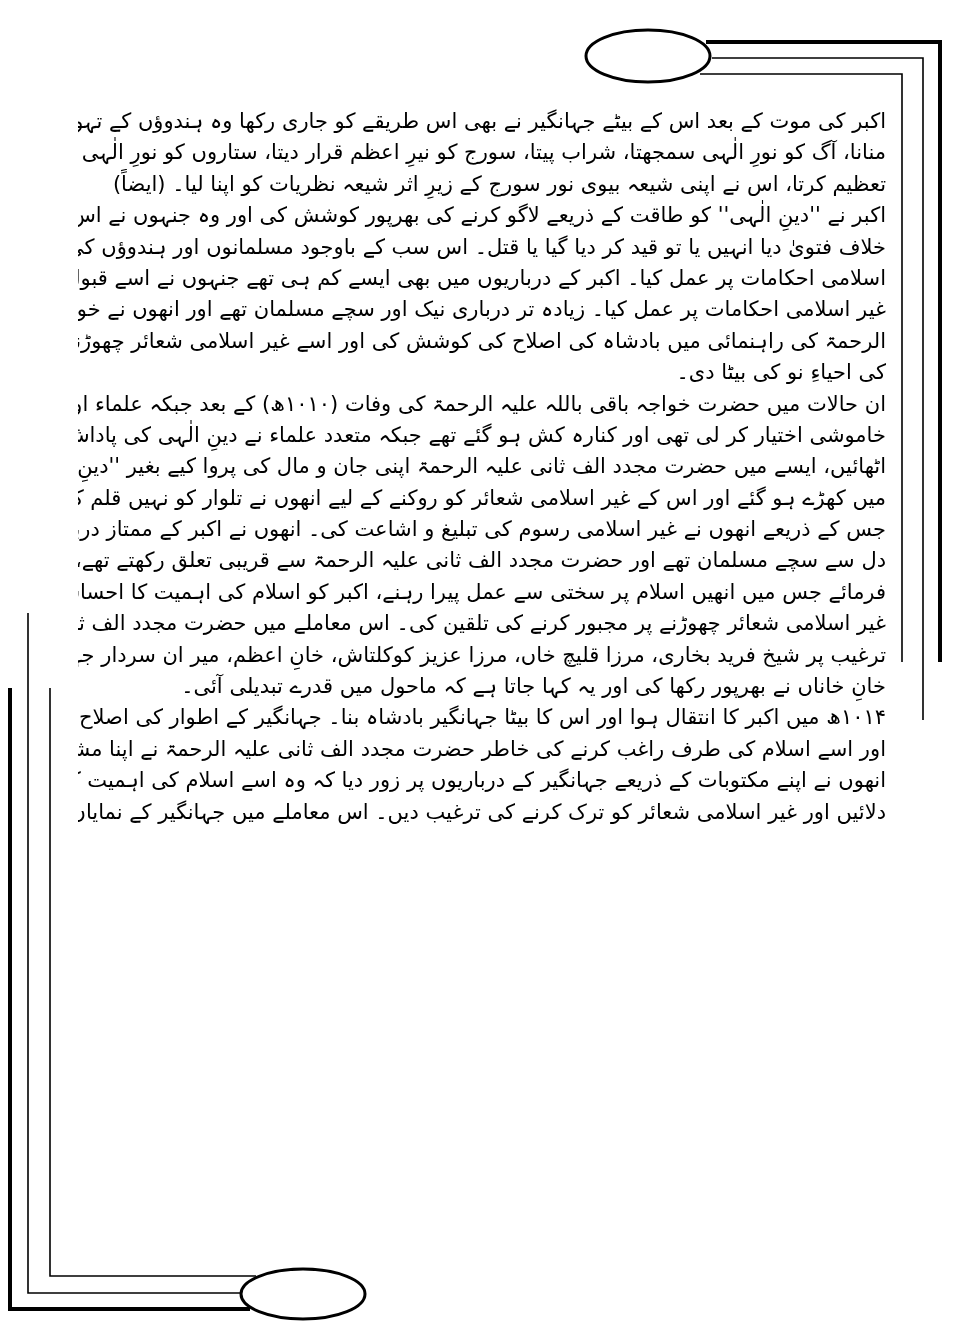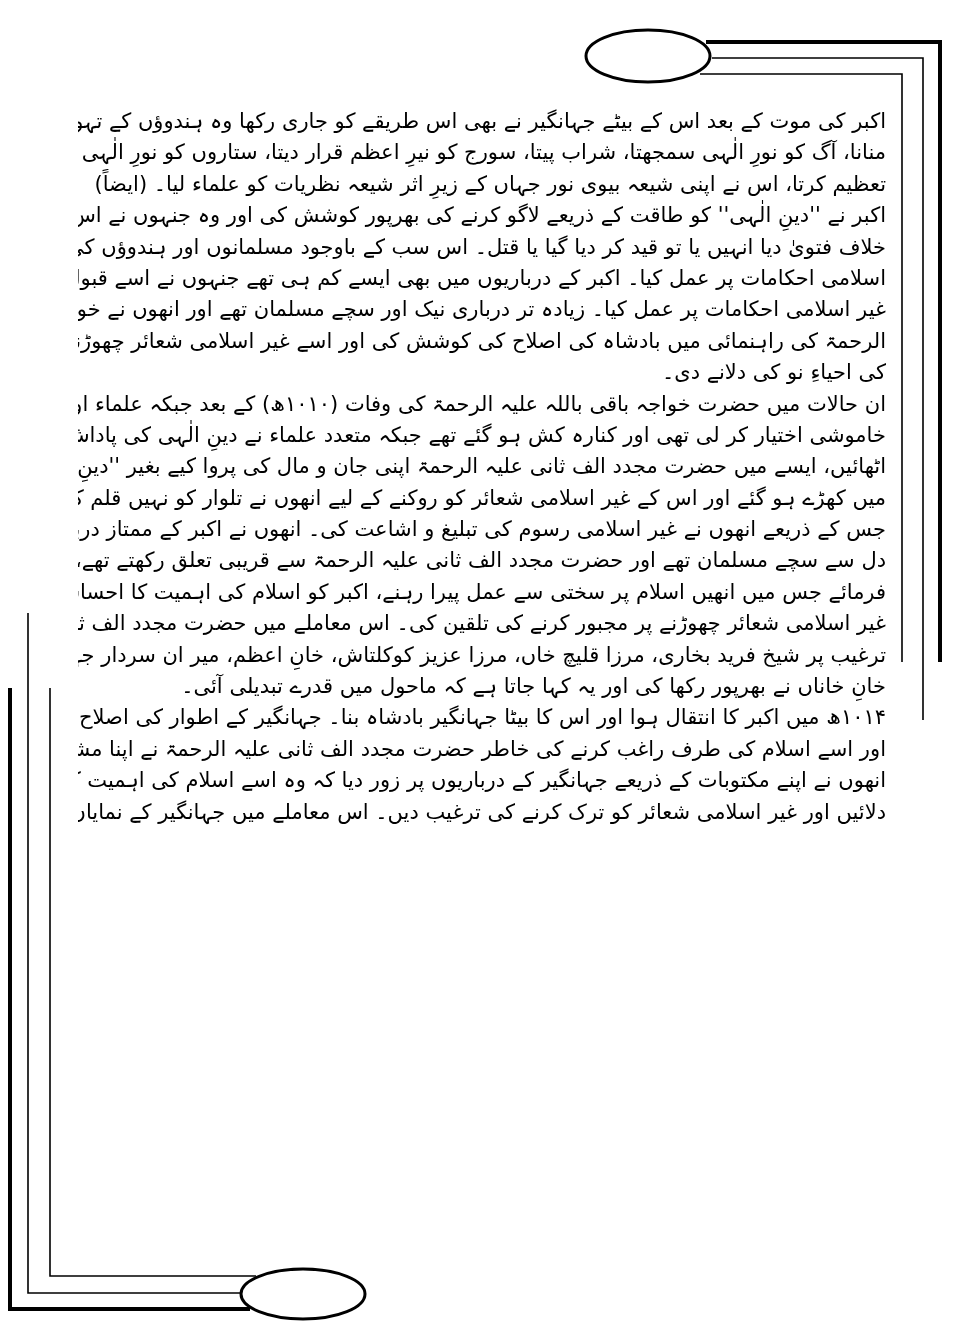--- a/index.html
+++ b/index.html
@@ -66,30 +66,30 @@
     <polyline points="50,688 50,1276 256,1276" stroke-width="1.6"></polyline>
     <ellipse cx="303" cy="1294" rx="62" ry="25" stroke-width="3" fill="#fff"></ellipse>
   </g>
 </svg>
 
 <div id="text-block">
 
   <div class="para">
     <span class="line">اکبر کی موت کے بعد اس کے بیٹے جہانگیر نے بھی اس طریقے کو جاری رکھا وہ ہندوؤں کے تہواروں کو</span>
     <span class="line">منانا، آگ کو نورِ الٰہی سمجھتا، شراب پیتا، سورج کو نیرِ اعظم قرار دیتا، ستاروں کو نورِ الٰہی کا عکس جانتا اور ان کی</span>
-    <span class="line last">تعظیم کرتا، اس نے اپنی شیعہ بیوی نور جہاں کے زیرِ اثر شیعہ نظریات کو علماء لیا۔ (ایضاً)</span>
+    <span class="line last">تعظیم کرتا، اس نے اپنی شیعہ بیوی نور سورج کے زیرِ اثر شیعہ نظریات کو اپنا لیا۔ (ایضاً)</span>
   </div>
 
   <div class="para">
     <span class="line">اکبر نے ''دینِ الٰہی'' کو طاقت کے ذریعے لاگو کرنے کی بھرپور کوشش کی اور وہ جنہوں نے اس کے</span>
     <span class="line">خلاف فتویٰ دیا انہیں یا تو قید کر دیا گیا یا قتل۔ اس سب کے باوجود مسلمانوں اور ہندوؤں کی اکثریت نے غیر</span>
     <span class="line">اسلامی احکامات پر عمل کیا۔ اکبر کے درباریوں میں بھی ایسے کم ہی تھے جنہوں نے اسے قبول کیا اور اکبر کے</span>
     <span class="line">غیر اسلامی احکامات پر عمل کیا۔ زیادہ تر درباری نیک اور سچے مسلمان تھے اور انھوں نے خواجہ باقی باللہ علیہ</span>
     <span class="line">الرحمۃ کی راہنمائی میں بادشاہ کی اصلاح کی کوشش کی اور اسے غیر اسلامی شعائر چھوڑنے اور اسلامی شریعت</span>
-    <span class="line last">کی احیاءِ نو کی دلانے دی۔</span>
+    <span class="line last">کی احیاءِ نو کی بیٹا دی۔</span>
   </div>
 
   <div class="para">
     <span class="line">ان حالات میں حضرت خواجہ باقی باللہ علیہ الرحمۃ کی وفات (۱۰۱۰ھ) کے بعد جبکہ علماء اور صوفیہ نے</span>
     <span class="line">خاموشی اختیار کر لی تھی اور کنارہ کش ہو گئے تھے جبکہ متعدد علماء نے دینِ الٰہی کی پاداش میں صعوبتیں</span>
     <span class="line">اٹھائیں، ایسے میں حضرت مجدد الف ثانی علیہ الرحمۃ اپنی جان و مال کی پروا کیے بغیر ''دینِ الٰہی'' کے مقابلے</span>
     <span class="line">میں کھڑے ہو گئے اور اس کے غیر اسلامی شعائر کو روکنے کے لیے انھوں نے تلوار کو نہیں قلم کی نوک کا سہارا لیا</span>
     <span class="line">جس کے ذریعے انھوں نے غیر اسلامی رسوم کی تبلیغ و اشاعت کی۔ انھوں نے اکبر کے ممتاز درباریوں کو جو</span>
     <span class="line">دل سے سچے مسلمان تھے اور حضرت مجدد الف ثانی علیہ الرحمۃ سے قریبی تعلق رکھتے تھے، مکتوبات تحریر</span>
     <span class="line">فرمائے جس میں انھیں اسلام پر سختی سے عمل پیرا رہنے، اکبر کو اسلام کی اہمیت کا احساس دلانے اور اسے</span>

